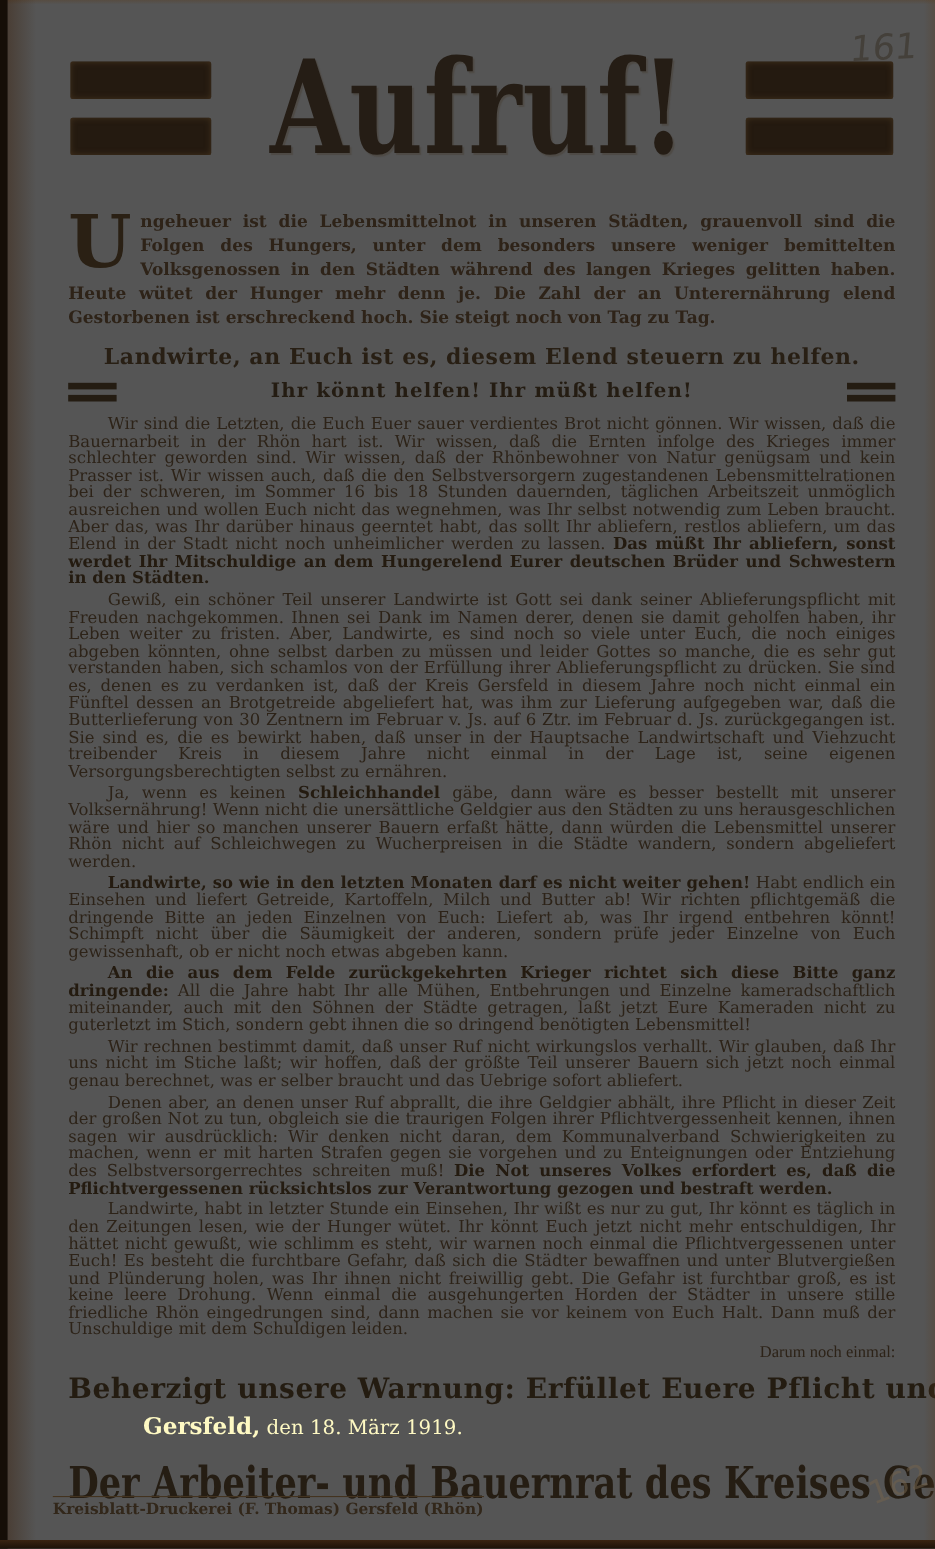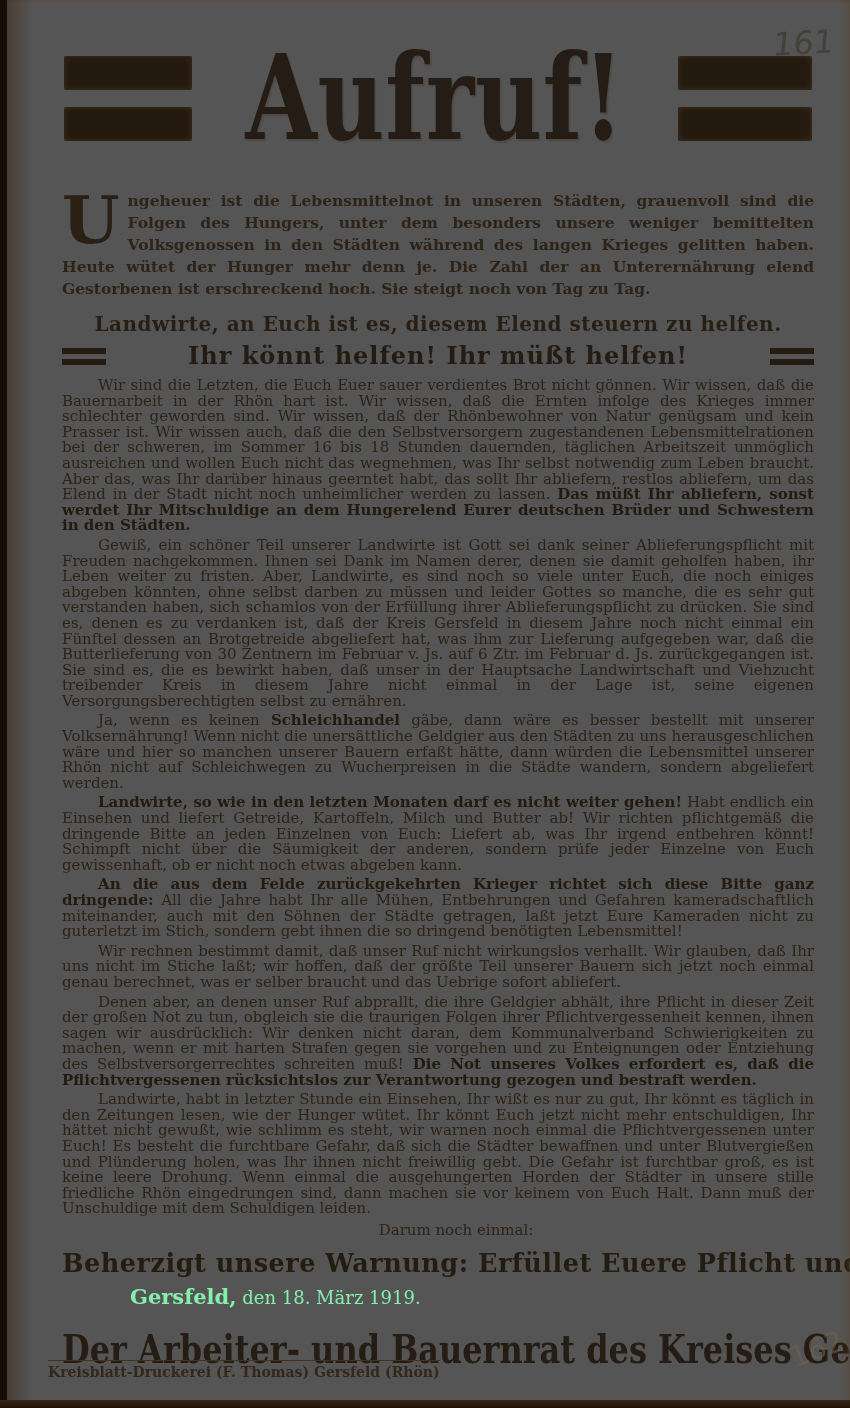--- a/index.html
+++ b/index.html
@@ -60,33 +60,33 @@
            font-size:15.5px; line-height:22px; font-weight:bold; color:#2e2318; }
   .dropcap { float:left; font-size:66px; line-height:56px; padding:2px 8px 0 0;
              font-weight:bold; color:#2a2014; }
 
   
   .subtitle { margin:10px 0 2px 0; text-align:center; font-weight:bold;
               font-size:20px; line-height:28px; color:#281f14; letter-spacing:.5px; }
   .slogan-row { display:flex; align-items:center; justify-content:space-between; margin:2px 0 6px 0; }
   .dbars { display:flex; flex-direction:column; gap:5px; flex:none; width:44px; }
   .dbars i { display:block; height:6px; background:#241c12; }
-  .slogan { margin:0; font-weight:bold; font-size:24px; line-height:32px;
+  .slogan { margin:0; font-weight:bold; font-size:18px; line-height:32px;
             color:#241c12; letter-spacing:1px; white-space:nowrap; }
 
   
   .bodytext p { margin:0 0 4px 0; text-align:justify; text-indent:36px;
                 font-size:15px; line-height:15.6px; color:#2d permanently; color:#2d2318; }
   .bodytext .b { font-weight:bold; color:#241b10; }
-  .bodytext p.leadin { text-align:center; margin-top:6px; }
+  .bodytext p.leadin { text-align:right; margin-top:6px;font-family:Liberation Serif, serif; }
 
   
   .warning { margin:10px 0 4px 0; font-weight:bold; font-size:25.5px; line-height:30px;
              color:#241c11; letter-spacing:.5px; white-space:nowrap; }
-  .dateline { margin:6px 0 0 68px; font-size:18px; color:#86efac; }
+  .dateline { margin:6px 0 0 68px; font-size:18px; color:#fef9c3; }
   .dateline .place { font-weight:bold; font-size:21px; }
   .signature { margin:14px 0 0 0; font-weight:bold; font-size:40px; line-height:52px;
                color:#251d13; white-space:nowrap; transform:scaleX(.80);
                transform-origin:0 50%; letter-spacing:0; }
 
   .printer { position:absolute; left:48px; top:1346px; z-index:3;
              font-size:14px; font-weight:bold; color:#32271a;
              border-top:1px solid #43331f; padding-top:3px; }
 </style>
 </head>
@@ -130,21 +130,21 @@
           <i></i>
           <i></i>
         </span>
     </div>
 
     <div class="bodytext">
       <p><span>Wir sind die Letzten, die Euch Euer sauer verdientes Brot nicht gönnen.  Wir wissen, daß die Bauernarbeit in der Rhön hart ist.  Wir wissen, daß die Ernten infolge des Krieges immer schlechter geworden sind.  Wir wissen, daß der Rhönbewohner von Natur genügsam und kein Prasser ist.  Wir wissen auch, daß die den Selbstversorgern zugestandenen Lebensmittelrationen bei der schweren, im Sommer 16 bis 18 Stunden dauernden, täglichen Arbeitszeit unmöglich ausreichen und wollen Euch nicht das wegnehmen, was Ihr selbst notwendig zum Leben braucht.  Aber das, was Ihr darüber hinaus geerntet habt, das sollt Ihr abliefern, restlos abliefern, um das Elend in der Stadt nicht noch unheimlicher werden zu lassen.  </span><span class="b">Das müßt Ihr abliefern, sonst werdet Ihr Mitschuldige an dem Hungerelend Eurer deutschen Brüder und Schwestern in den Städten.</span></p>
       <p><span>Gewiß, ein schöner Teil unserer Landwirte ist Gott sei dank seiner Ablieferungspflicht mit Freuden nachgekommen.  Ihnen sei Dank im Namen derer, denen sie damit geholfen haben, ihr Leben weiter zu fristen.  Aber, Landwirte, es sind noch so viele unter Euch, die noch einiges abgeben könnten, ohne selbst darben zu müssen und leider Gottes so manche, die es sehr gut verstanden haben, sich schamlos von der Erfüllung ihrer Ablieferungspflicht zu drücken.  Sie sind es, denen es zu verdanken ist, daß der Kreis Gersfeld in diesem Jahre noch nicht einmal ein Fünftel dessen an Brotgetreide abgeliefert hat, was ihm zur Lieferung aufgegeben war, daß die Butterlieferung von 30 Zentnern im Februar v. Js. auf 6 Ztr. im Februar d. Js. zurückgegangen ist.  Sie sind es, die es bewirkt haben, daß unser in der Hauptsache Landwirtschaft und Viehzucht treibender Kreis in diesem Jahre nicht einmal in der Lage ist, seine eigenen Versorgungsberechtigten selbst zu ernähren.</span></p>
       <p><span>Ja, wenn es keinen </span><span class="b">Schleichhandel</span><span> gäbe, dann wäre es besser bestellt mit unserer Volksernährung! Wenn nicht die unersättliche Geldgier aus den Städten zu uns herausgeschlichen wäre und hier so manchen unserer Bauern erfaßt hätte, dann würden die Lebensmittel unserer Rhön nicht auf Schleichwegen zu Wucherpreisen in die Städte wandern, sondern abgeliefert werden.</span></p>
       <p><span class="b">Landwirte, so wie in den letzten Monaten darf es nicht weiter gehen!</span><span>  Habt endlich ein Einsehen und liefert Getreide, Kartoffeln, Milch und Butter ab! Wir richten pflichtgemäß die dringende Bitte an jeden Einzelnen von Euch: Liefert ab, was Ihr irgend entbehren könnt!  Schimpft nicht über die Säumigkeit der anderen, sondern prüfe jeder Einzelne von Euch gewissenhaft, ob er nicht noch etwas abgeben kann.</span></p>
-      <p><span class="b">An die aus dem Felde zurückgekehrten Krieger richtet sich diese Bitte ganz dringende:</span><span> All die Jahre habt Ihr alle Mühen, Entbehrungen und Gefahren kameradschaftlich miteinander, auch mit den Söhnen der Städte getragen, laßt jetzt Eure Kameraden nicht zu guterletzt im Stich, sondern gebt ihnen die so dringend benötigten Lebensmittel!</span></p>
+      <p><span class="b">An die aus dem Felde zurückgekehrten Krieger richtet sich diese Bitte ganz dringende:</span><span> All die Jahre habt Ihr alle Mühen, Entbehrungen und Einzelne kameradschaftlich miteinander, auch mit den Söhnen der Städte getragen, laßt jetzt Eure Kameraden nicht zu guterletzt im Stich, sondern gebt ihnen die so dringend benötigten Lebensmittel!</span></p>
       <p><span>Wir rechnen bestimmt damit, daß unser Ruf nicht wirkungslos verhallt.  Wir glauben, daß Ihr uns nicht im Stiche laßt; wir hoffen, daß der größte Teil unserer Bauern sich jetzt noch einmal genau berechnet, was er selber braucht und das Uebrige sofort abliefert.</span></p>
       <p><span>Denen aber, an denen unser Ruf abprallt, die ihre Geldgier abhält, ihre Pflicht in dieser Zeit der großen Not zu tun, obgleich sie die traurigen Folgen ihrer Pflichtvergessenheit kennen, ihnen sagen wir ausdrücklich: Wir denken nicht daran, dem Kommunalverband Schwierigkeiten zu machen, wenn er mit harten Strafen gegen sie vorgehen und zu Enteignungen oder Entziehung des Selbstversorgerrechtes schreiten muß! </span><span class="b">Die Not unseres Volkes erfordert es, daß die Pflichtvergessenen rücksichtslos zur Verantwortung gezogen und bestraft werden.</span></p>
       <p><span>Landwirte, habt in letzter Stunde ein Einsehen, Ihr wißt es nur zu gut, Ihr könnt es täglich in den Zeitungen lesen, wie der Hunger wütet.  Ihr könnt Euch jetzt nicht mehr entschuldigen, Ihr hättet nicht gewußt, wie schlimm es steht, wir warnen noch einmal die Pflichtvergessenen unter Euch!  Es besteht die furchtbare Gefahr, daß sich die Städter bewaffnen und unter Blutvergießen und Plünderung holen, was Ihr ihnen nicht freiwillig gebt.  Die Gefahr ist furchtbar groß, es ist keine leere Drohung.  Wenn einmal die ausgehungerten Horden der Städter in unsere stille friedliche Rhön eingedrungen sind, dann machen sie vor keinem von Euch Halt.  Dann muß der Unschuldige mit dem Schuldigen leiden.</span></p>
       <p class="leadin">Darum noch einmal:</p>
     </div>
 
     <h2 class="warning">Beherzigt unsere Warnung:  Erfüllet Euere Pflicht und liefert ab!</h2>
 
     <p class="dateline"><span class="place">Gersfeld,</span><span> den 18. März 1919.</span></p>
 

